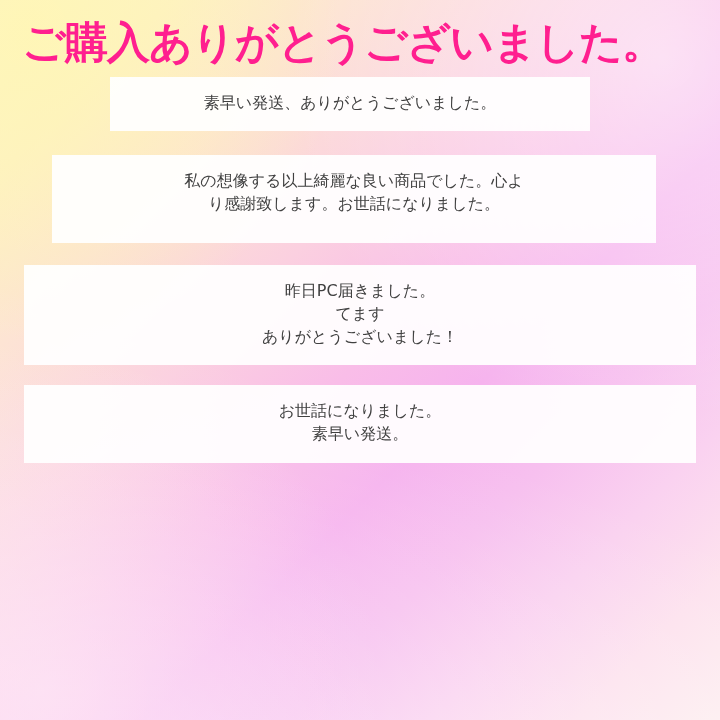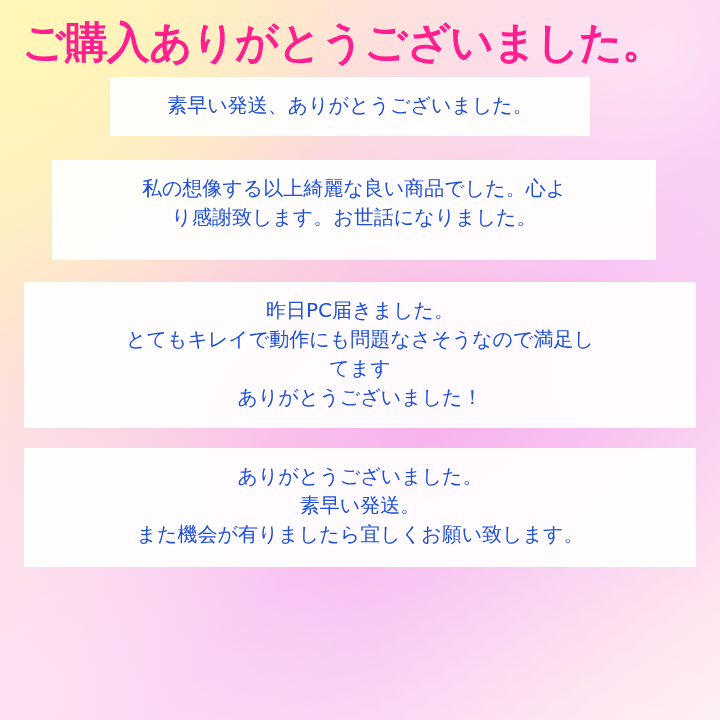--- a/index.html
+++ b/index.html
@@ -56,23 +56,23 @@
     font-weight: bold;
     color: #ff1f8f;
     letter-spacing: -1px;
     white-space: nowrap;
   }
   .cards {
     margin-top: 4px;
   }
   .card {
     background: #ffffff;
-    color: #1d4ed8;
+    color: #404040;
     font-family: "DejaVu Sans", sans-serif;
-    font-size: 20px;
+    font-size: 16px;
     line-height: 1.45;
     text-align: center;
     box-sizing: border-box;
   }
   .card p {
     margin: 0;
   }
   .card-1 {
     width: 480px;
     margin: 0 0 0 110px;
@@ -112,26 +112,24 @@
         <p>素早い発送、ありがとうございました。</p>
       </div>
 
       <div class="card card-2">
         <p>私の想像する以上綺麗な良い商品でした。心よ</p>
         <p>り感謝致します。お世話になりました。</p>
       </div>
 
       <div class="card card-3">
         <p>昨日PC届きました。</p>
-        <p>とてもキレイで動作にも問題なさそうなので満足し</p>
         <p>てます</p>
         <p>ありがとうございました！</p>
       </div>
 
       <div class="card card-4">
-        <p>ありがとうございました。</p>
+        <p>お世話になりました。</p>
         <p>素早い発送。</p>
-        <p>また機会が有りましたら宜しくお願い致します。</p>
       </div>
 
     </div>
   </div>
 </div>
 
 </body></html>

